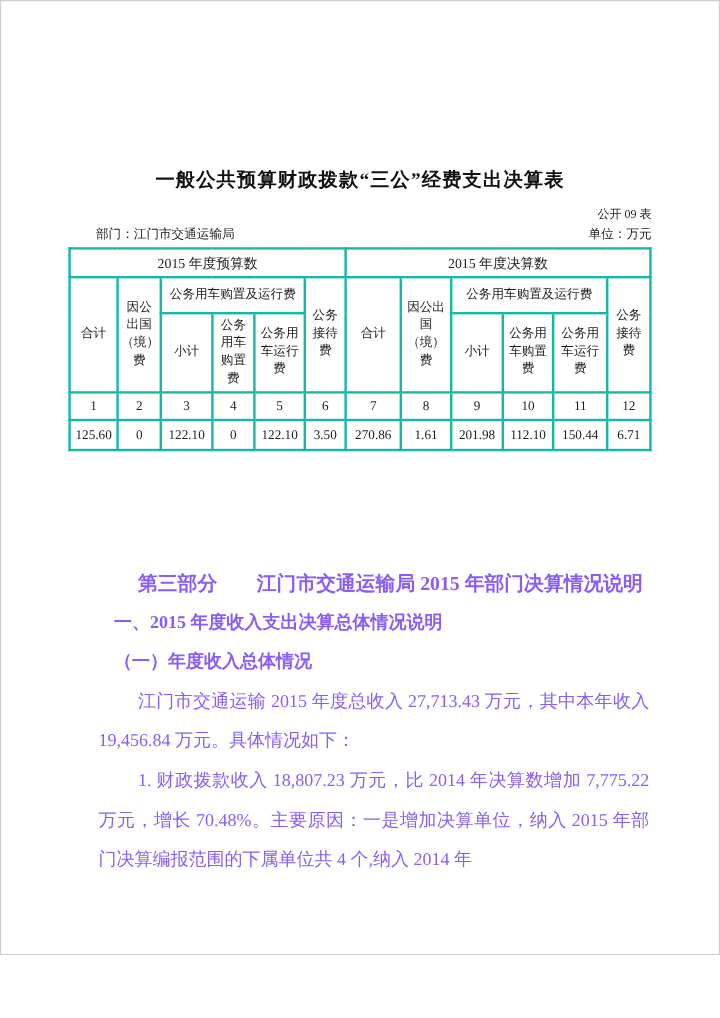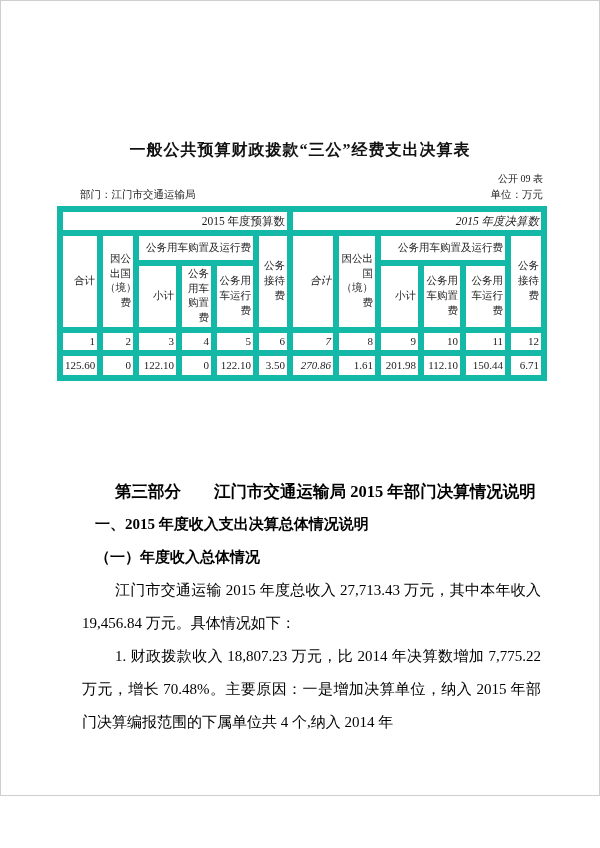--- a/index.html
+++ b/index.html
@@ -45,43 +45,43 @@
   }
   .meta-row .dept { margin-left: 23px; }
 
   table.budget-table {
     border-collapse: collapse;
     table-layout: fixed;
     width: 486px;
     border: 2px solid #2a2a2a;
   }
   table.budget-table td {
-    border: 6px solid #14b8a6;
-    text-align: right;
+    border: 2px solid #14b8a6;
+    text-align: center;
     vertical-align: middle;
     padding: 1px 2px;
     color: #1d1d1d;
     overflow: hidden;
   }
   tr.group-row td { height: 24px; font-size: 11.5px; }
   tr.band-row  td { font-size: 10.5px; line-height: 1.4; }
   tr.band-row  td.band { height: 30px; }
   tr.sub-row   td { height: 66px; font-size: 10.5px; line-height: 1.4; }
   tr.index-row td { height: 23px; font-size: 11px; }
   tr.value-row td { height: 25px; font-size: 11px; }
-  td.half-split { border-left-width: 2px; font-style: italic; }
+  td.half-split { border-left-width: 2px; }
 
   .text-block {
     margin-top: 94px;
     padding-left: 5px;
     padding-right: 2px;
     font-size: 15px;
     line-height: 33px;
     text-align: justify;
-    color: #000000;
+    color: #8b5cf6;
   }
   .part-heading {
     font-size: 16.5px;
     font-weight: bold;
     text-indent: 53px;
   }
   .sec-heading {
     font-weight: bold;
     text-indent: 33px;
   }

